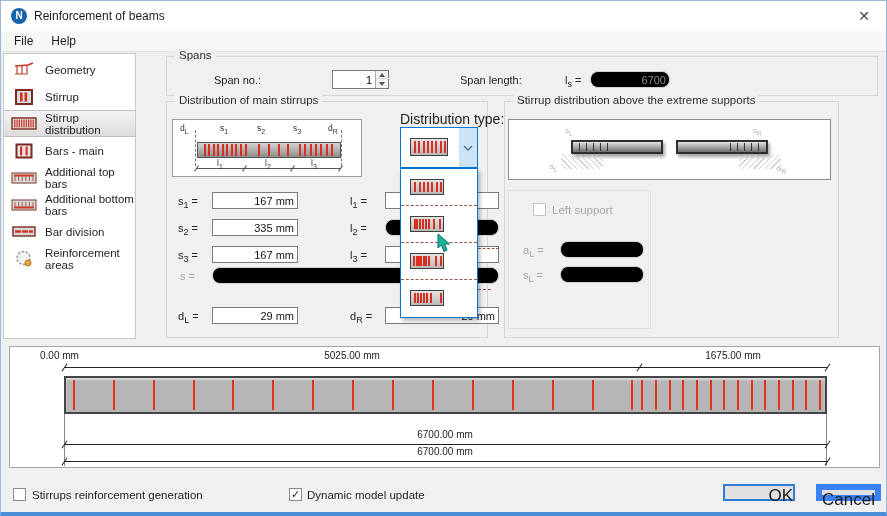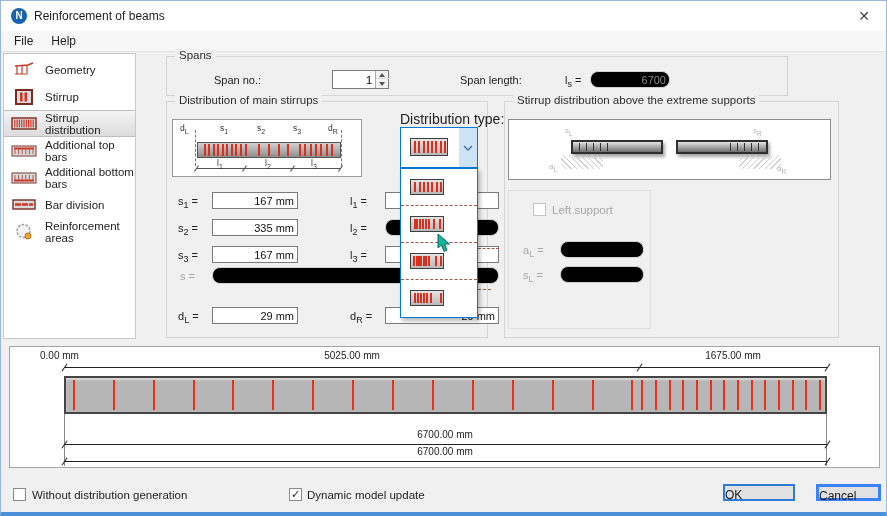--- a/index.html
+++ b/index.html
@@ -47,24 +47,24 @@
     border-right:3px solid transparent;border-bottom:4px solid #555;}
   .spin-dn::after{content:"";position:absolute;left:3px;top:2px;border-left:3px solid transparent;
     border-right:3px solid transparent;border-top:4px solid #555;}
   
   .cb{position:absolute;width:13px;height:13px;border:1px solid #8a8a8a;background:#fff;font-size:11px;
     line-height:11px;text-align:center;color:#222;}
   .cb.dis{border-color:#c4c4c4;}
   .cb-label{position:absolute;font-size:11.5px;color:#1e1e1e;white-space:nowrap;}
   .cb-label.dim{color:#a8a8a8;}
   
-  .btn{position:absolute;height:17px;background:#e1e1e1;font-size:12px;color:#1a1a1a;
-    text-align:left;line-height:19px;}
+  .btn{position:absolute;height:17px;background:#e1e1e1;font-size:17px;color:#1a1a1a;
+    text-align:right;line-height:19px;}
   .btn.default{border:2px solid #2e7cd6;}
-  .btn.normal{border:3px solid #3b82f6;}
+  .btn.normal{border:6px solid #3b82f6;}
   
   .chip{position:relative;display:inline-block;width:34px;height:16px;border:1px solid #3f3f3f;
     background:linear-gradient(#e4e4e4,#b9b9b9);}
   .chip i{position:absolute;top:2px;bottom:2px;width:2px;background:#d83020;}
   
   .combo{position:absolute;left:399px;top:126px;width:78px;height:41px;background:#fff;border:1px solid #0078d7;}
   .combo .chip{position:absolute;left:9px;top:10px;width:38px;height:18px;}
   .combo-arrow{position:absolute;right:0;top:0;width:18px;height:100%;background:#cde4f7;
     display:flex;align-items:center;justify-content:center;}
   .dd-list{position:absolute;left:399px;top:167px;width:78px;height:150px;background:#fff;
@@ -156,20 +156,30 @@
               <rect x="17" y="2.6" width="1.2" height="7.8"></rect>
               <rect x="19.299999999999997" y="2.6" width="1.2" height="7.8"></rect>
               <rect x="21.599999999999998" y="2.6" width="1.2" height="7.8"></rect>
             </g>
           </svg>
         </span>
         <span>Stirrup distribution</span>
       </div>
       <div class="side-item">
         <span class="side-icon">
+          <svg width="18" height="16" viewBox="0 0 18 16">
+            <rect x="1.5" y="1.5" width="15" height="13" fill="#e8e8e8" stroke="#7a2a20" stroke-width="2"></rect>
+            <rect x="5" y="3.5" width="2.2" height="9" fill="#d43222"></rect>
+            <rect x="10.5" y="3.5" width="2.2" height="9" fill="#d43222"></rect>
+          </svg>
+        </span>
+        <span>Bars - main</span>
+      </div>
+      <div class="side-item">
+        <span class="side-icon">
           <svg width="26" height="12" viewBox="0 0 26 12">
             <rect x="1" y="1" width="24" height="10" fill="#d9d9d9" stroke="#8a564e" stroke-width="1.2"></rect>
             <path d="M3 3.5 h20" stroke="#d43222" stroke-width="2"></path>
             <g stroke="#b0574d">
               <line x1="4" y1="3" x2="4" y2="9"></line>
               <line x1="7.6" y1="3" x2="7.6" y2="9"></line>
               <line x1="11.2" y1="3" x2="11.2" y2="9"></line>
               <line x1="14.8" y1="3" x2="14.8" y2="9"></line>
               <line x1="18.4" y1="3" x2="18.4" y2="9"></line>
               <line x1="22" y1="3" x2="22" y2="9"></line>
@@ -208,21 +218,21 @@
         <span class="side-icon">
           <svg width="18" height="18" viewBox="0 0 18 18">
             <circle cx="8.5" cy="8" r="6.5" fill="#f2f2f2" stroke="#9a9a9a" stroke-width="1.4" stroke-dasharray="2.5 1.5"></circle>
             <circle cx="13" cy="13" r="3" fill="#f0a33a" stroke="#b87414" stroke-width="1"></circle>
           </svg>
         </span>
         <span>Reinforcement areas</span>
       </div>
     </div>
 
-  <div class="grp" style="left:165px;top:55px;width:622px;height:40px;">
+  <div class="grp" style="left:165px;top:55px;width:712px;height:40px;">
     <span class="legend">Spans</span>
     <span class="flabel" style="left:47px;top:17px;">Span no.:</span>
     <div class="spinner" style="left:165px;top:13px;">
       <input value="1" style="">
       <span class="spin-btns">
         <span class="spin-up"></span>
         <span class="spin-dn"></span>
       </span>
     </div>
     <span class="flabel" style="left:293px;top:17px;">Span length:</span>
@@ -454,19 +464,19 @@
     <div class="dim-line" style="left:54px;top:97px;width:763px;"></div>
     <span class="tick" style="left:50px;top:97px;"></span>
     <span class="tick" style="left:813px;top:97px;"></span>
     <span class="dim-lbl" style="left:385px;top:99px;width:100px;text-align:center;">6700.00 mm</span>
     <div class="dim-line" style="left:54px;top:114px;width:763px;"></div>
     <span class="tick" style="left:50px;top:114px;"></span>
     <span class="tick" style="left:813px;top:114px;"></span>
   </div>
 
   <span class="cb" style="left:12px;top:487px;" id="cb-without"></span>
-  <span class="cb-label" style="left:31px;top:488px;">Without distribution generation</span>
+  <span class="cb-label" style="left:31px;top:488px;">Stirrups reinforcement generation</span>
   <span class="cb" style="left:288px;top:487px;" id="cb-dynamic">✓</span>
   <span class="cb-label" style="left:306px;top:488px;">Dynamic model update</span>
   <div class="btn default" style="left:722px;top:483px;width:72px;">OK</div>
   <div class="btn normal" style="left:815px;top:483px;width:65px;">Cancel</div>
 
 </div>
 
 </body></html>

